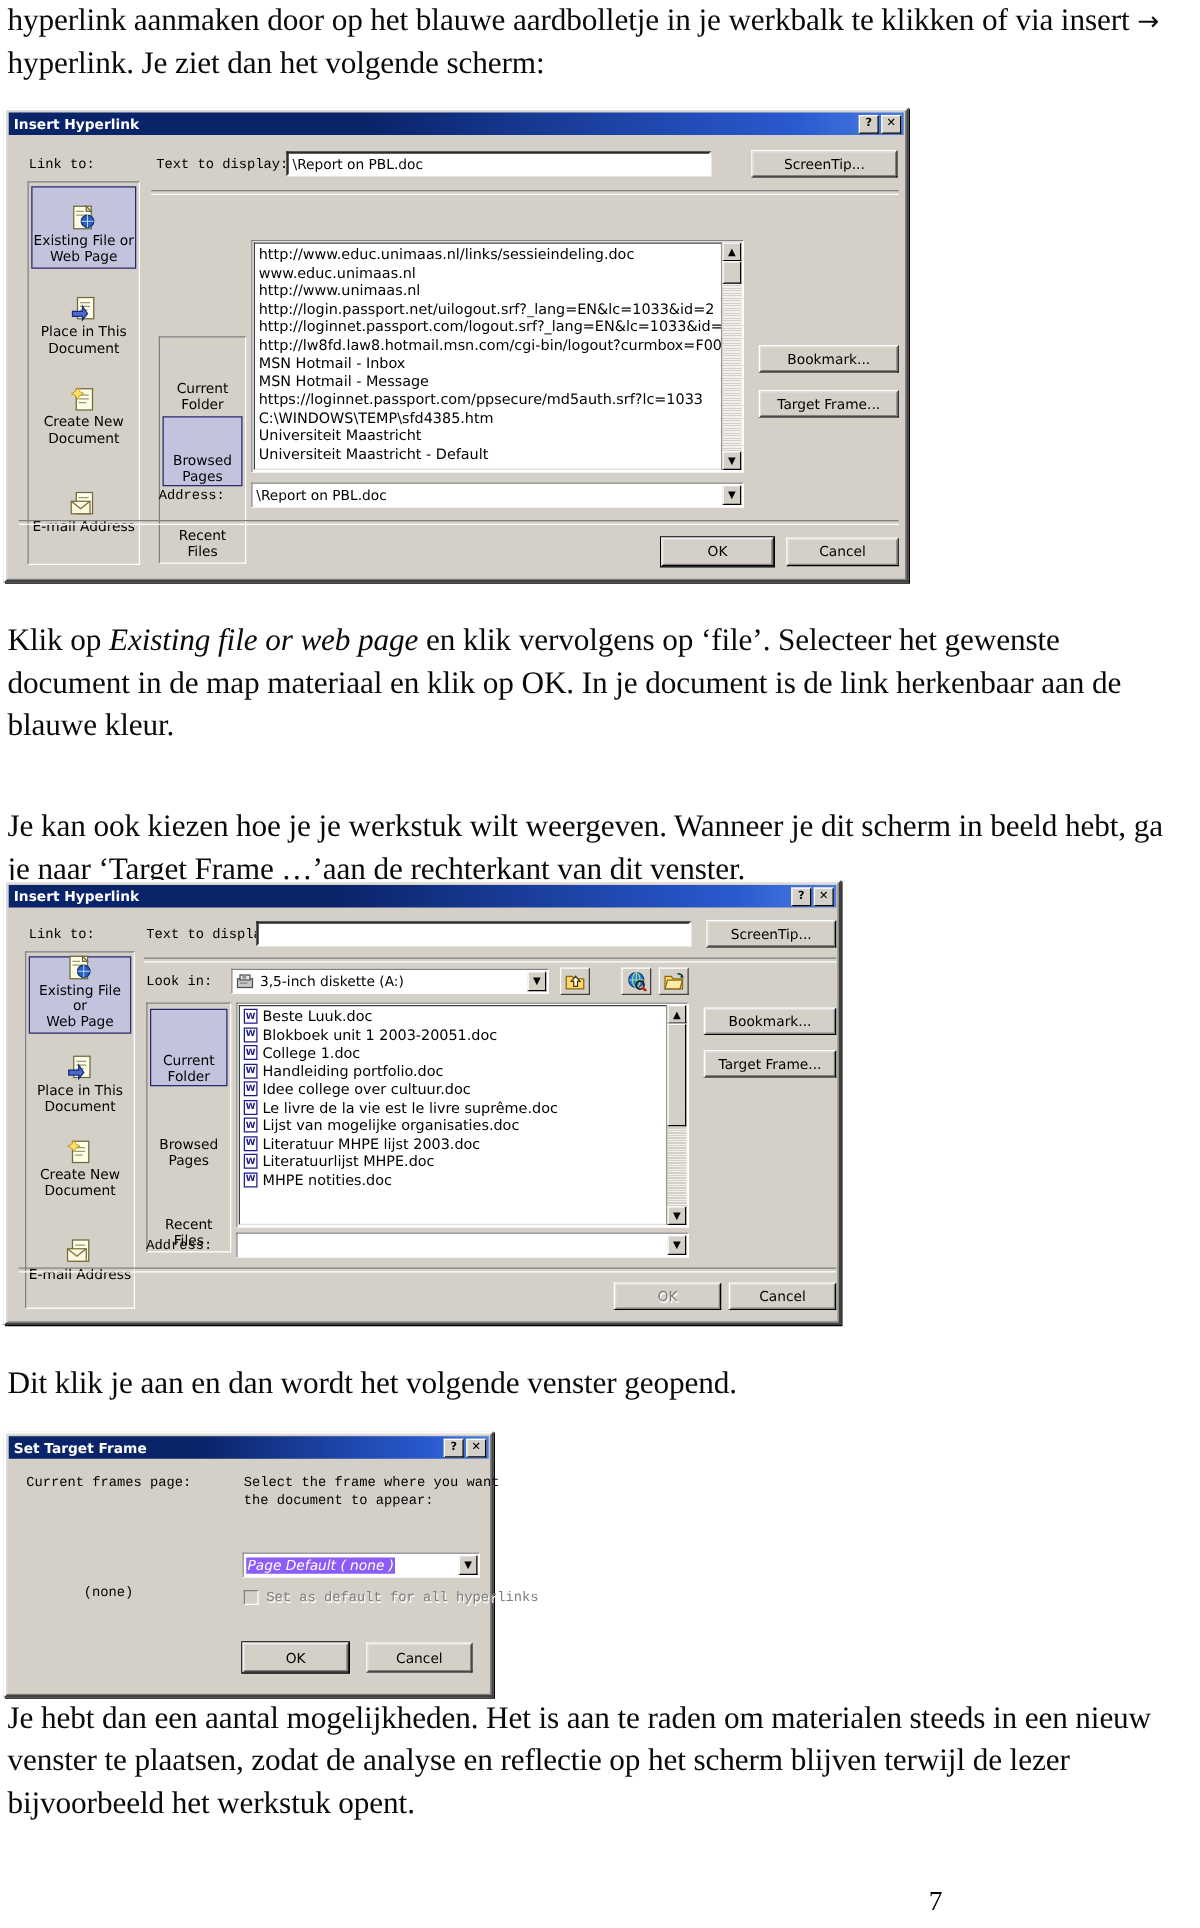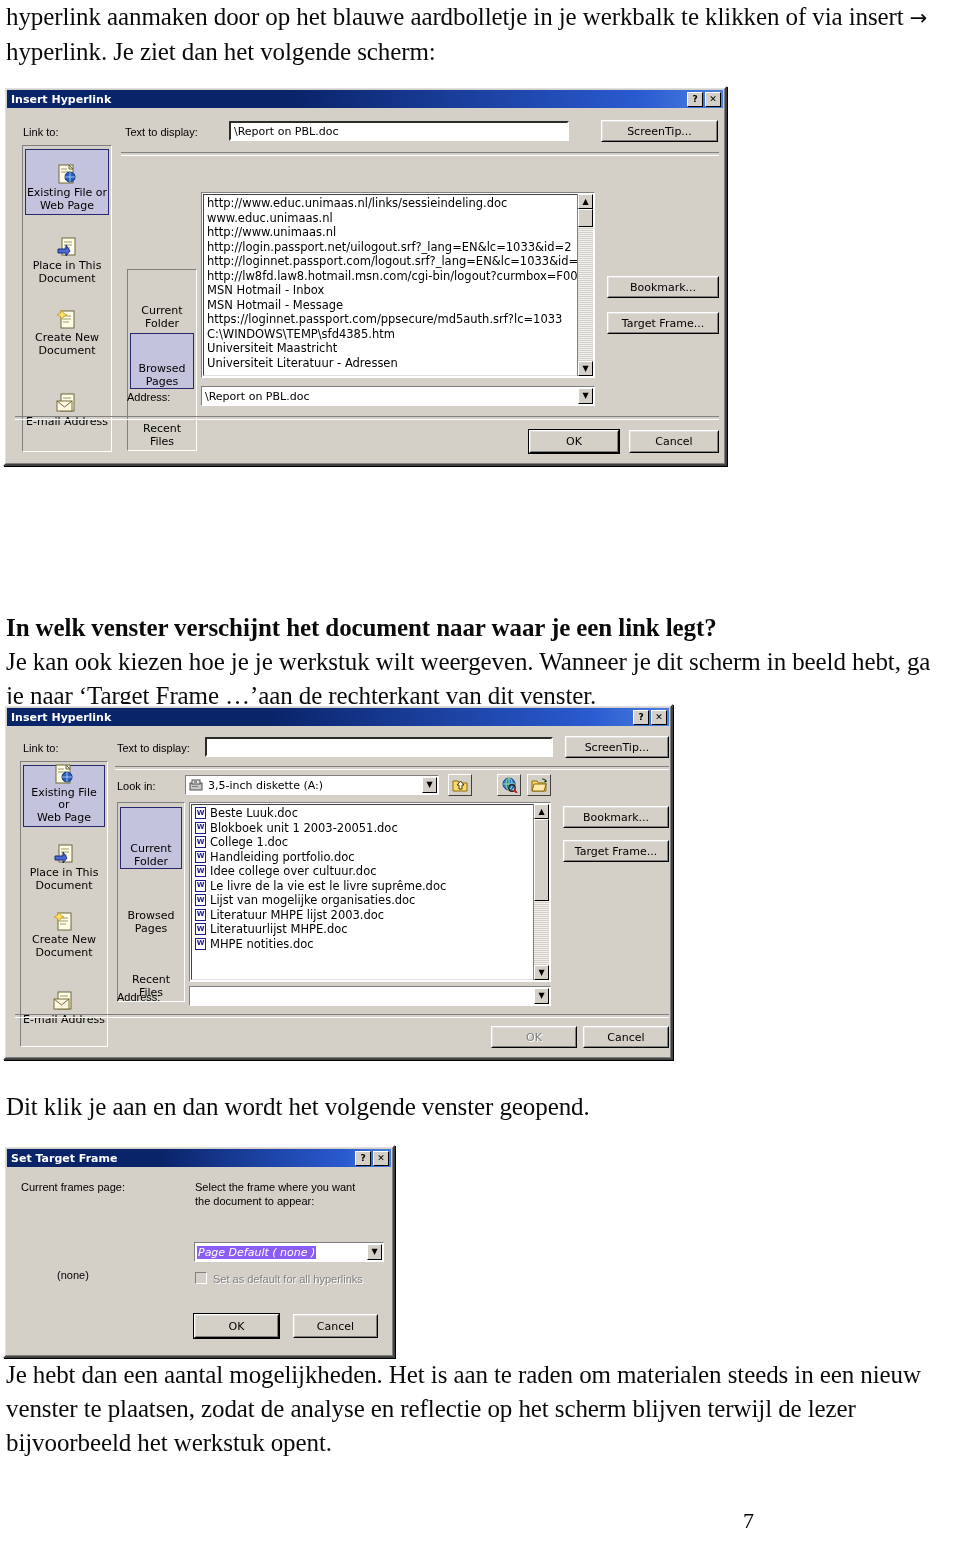--- a/index.html
+++ b/index.html
@@ -48,21 +48,21 @@
   .titlebar .tbtns{margin-left:auto;display:flex;gap:2px;padding-right:2px;}
   .tbtn{
     width:14px;height:13px;background:#d4d0c8;
     border:1px solid;border-color:#ffffff #000 #000 #ffffff;
     color:#000;font-size:9px;font-weight:bold;
     display:flex;align-items:center;justify-content:center;
     font-family:"DejaVu Sans", sans-serif;line-height:1;
   }
 
   
-  .lbl{position:absolute;font-size:11px;font-family:Liberation Sans, sans-serif;color:#000;white-space:nowrap;}
+  .lbl{position:absolute;font-size:11px;font-family:Liberation Mono, monospace;color:#000;white-space:nowrap;}
   .txtfield2{
     position:absolute;background:#fff;
     border:2px inset #d4d0c8;
     border-top-color:#808080;border-left-color:#808080;
     border-right-color:#fff;border-bottom-color:#fff;
     font-size:11px;font-family:"DejaVu Sans", sans-serif;
     display:flex;align-items:center;padding-left:3px;
     box-sizing:border-box;overflow:hidden;white-space:nowrap;
   }
   .btn{
@@ -341,21 +341,21 @@
             <div class="listrow">
               <span>https://loginnet.passport.com/ppsecure/md5auth.srf?lc=1033</span>
             </div>
             <div class="listrow">
               <span>C:\WINDOWS\TEMP\sfd4385.htm</span>
             </div>
             <div class="listrow">
               <span>Universiteit Maastricht</span>
             </div>
             <div class="listrow">
-              <span>Universiteit Literatuur - Adressen</span>
+              <span>Universiteit Maastricht - Default</span>
             </div>
           </div>
       </div>
       <div class="vscroll" style="right:1px;top:1px;bottom:1px;">
         <div class="arrow" style="top:0;">
             <span class="arrowglyph">▲</span>
           </div>
         <div class="track" style="top:15px;bottom:15px;"></div>
         <div class="thumb" style="top:15px;height:18px;"></div>
         <div class="arrow" style="bottom:0;">
@@ -374,23 +374,26 @@
 
     <div class="btn" style="left:602px;top:188px;width:112px;height:22px;">Bookmark...</div>
     <div class="btn" style="left:602px;top:224px;width:112px;height:22px;">Target Frame...</div>
 
     <div class="sep" style="left:10px;top:328px;width:704px;"></div>
 
     <div class="btn dflt" style="left:524px;top:342px;width:90px;height:23px;">OK</div>
     <div class="btn" style="left:624px;top:342px;width:90px;height:23px;">Cancel</div>
   </div>
 
+  <div class="blk prose" style="left:6px;top:496px;width:944px;">
+    <span>Klik op </span><i>Existing file or web page</i><span> en klik vervolgens op ‘file’. Selecteer het gewenste document in de map materiaal en klik op OK. In je document is de link herkenbaar aan de blauwe kleur.</span>
+  </div>
 
   <div class="blk prose" style="left:6px;top:611px;width:948px;">
-    <b>In welk venster verschijnt het document naar waar je een link legt?</b><br>
+    <br>
     <span>Je kan ook kiezen hoe je je werkstuk wilt weergeven. Wanneer je dit scherm in beeld hebt, ga je naar ‘Target Frame …’aan de rechterkant van dit venster.</span>
   </div>
 
   <div class="dlg" style="left:3px;top:704px;width:670px;height:356px;">
     <div class="dlg-inner"></div>
 
     <div class="titlebar">
       <span>Insert Hyperlink</span>
       <span class="tbtns">
         <span class="tbtn">?</span>
@@ -625,21 +628,21 @@
 
     <div class="titlebar">
       <span>Set Target Frame</span>
       <span class="tbtns">
         <span class="tbtn">?</span>
         <span class="tbtn">✕</span>
       </span>
     </div>
 
     <div class="lbl" style="left:16px;top:34px;">Current frames page:</div>
-    <div class="lbl" style="left:52px;top:122px;">(none)</div>
+    <div class="lbl" style="left:62px;top:122px;">(none)</div>
 
     <div class="lbl" style="left:190px;top:34px;">Select the frame where you want</div>
     <div class="lbl" style="left:190px;top:48px;">the document to appear:</div>
 
     <div class="combo" style="left:189px;top:95px;width:190px;height:20px;padding-left:2px;">
       <span class="hl">Page Default ( none )</span>
       <span class="arrowbtn">
           <span class="arrowglyph">▼</span>
         </span>
     </div>

